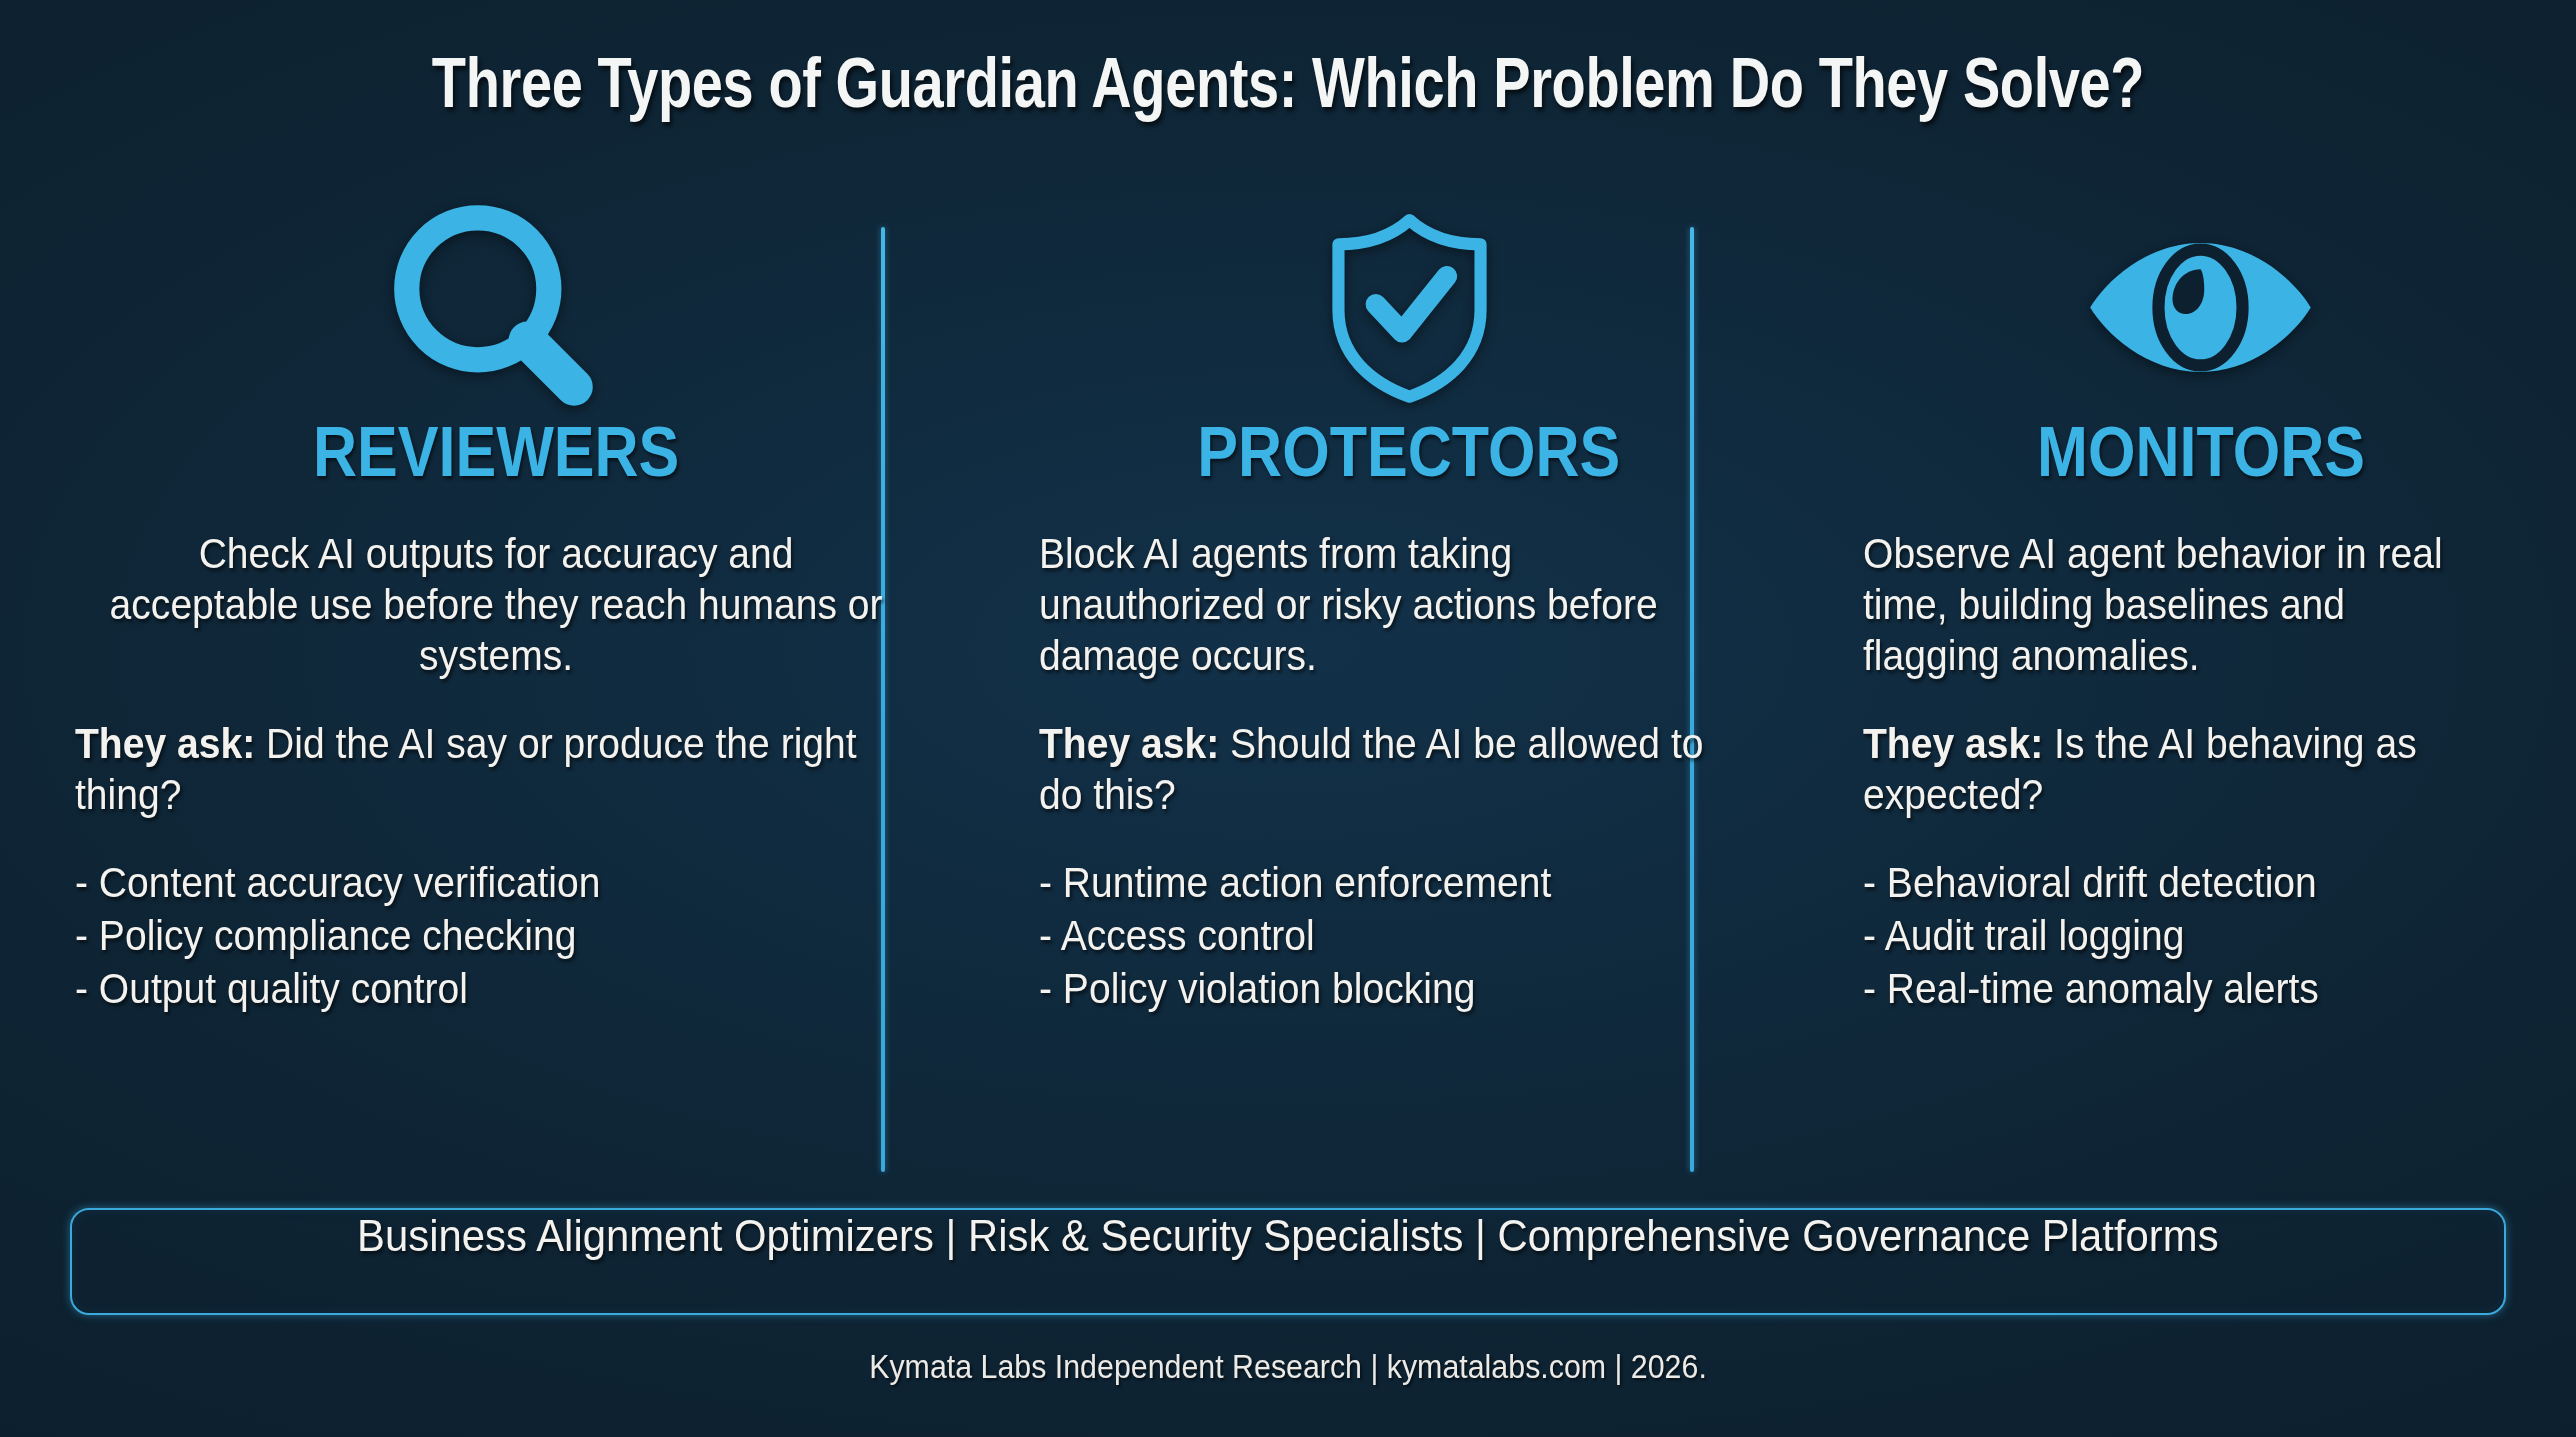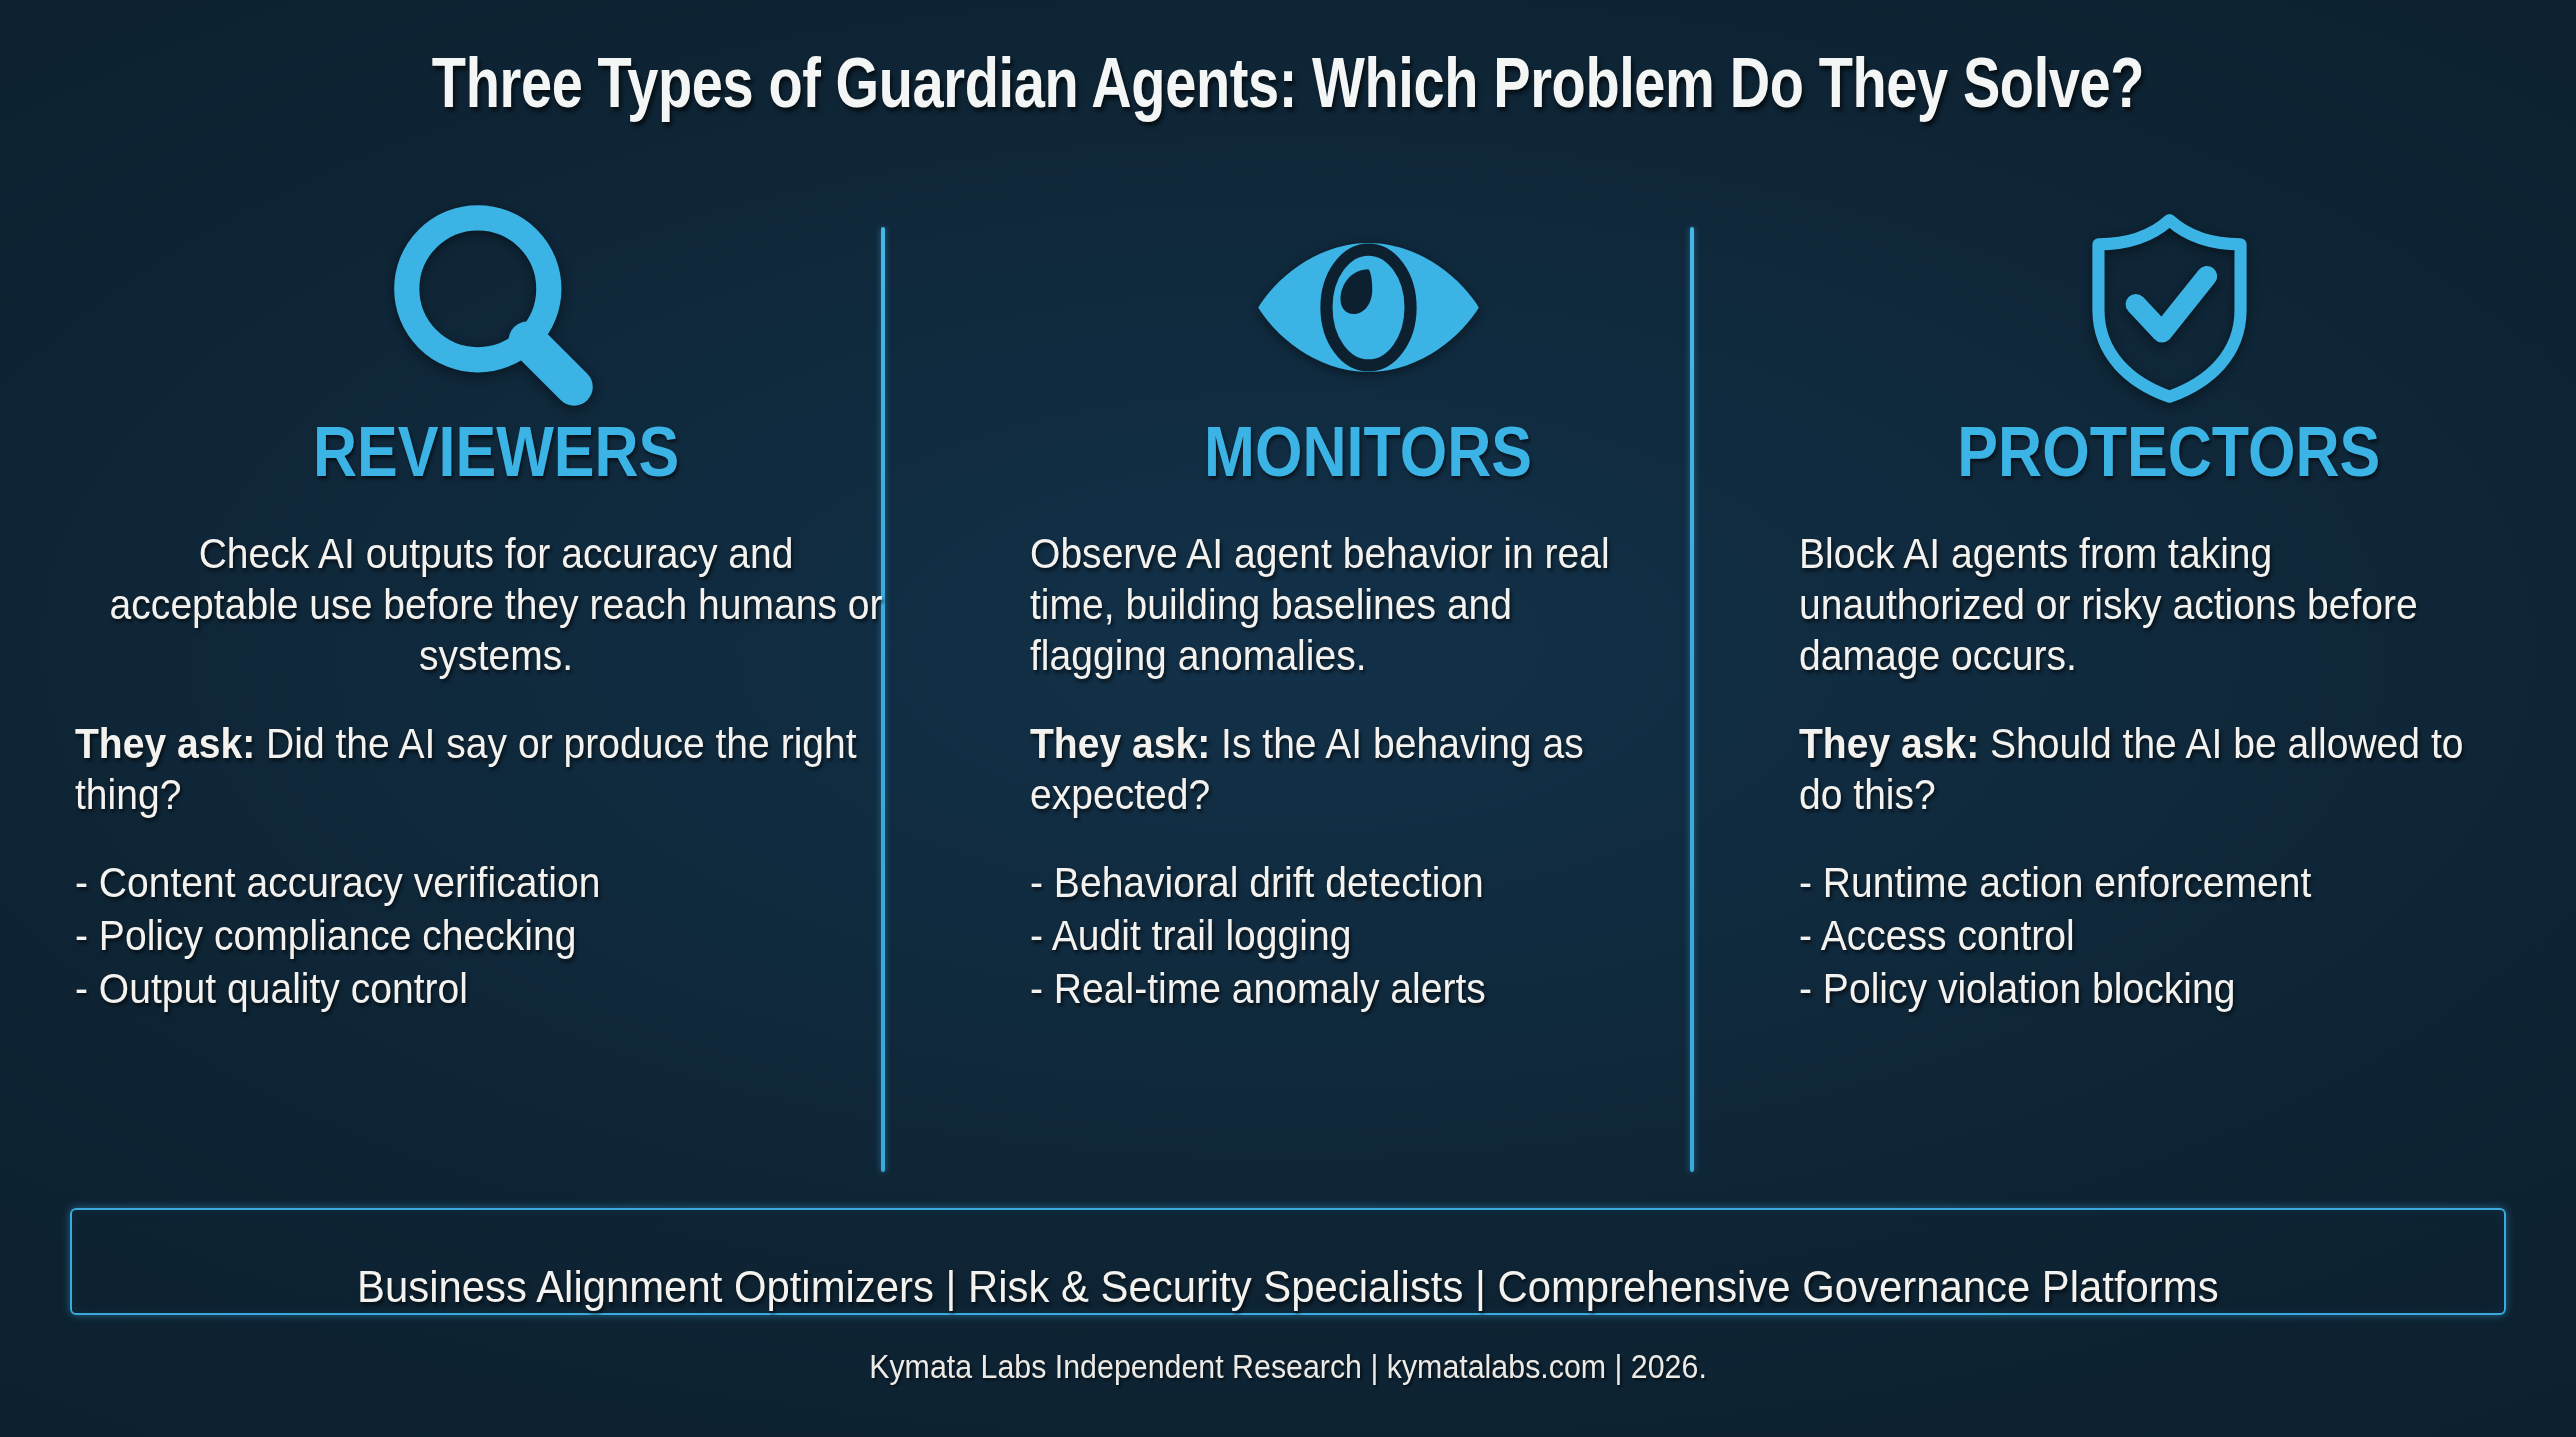--- a/index.html
+++ b/index.html
@@ -108,23 +108,23 @@
     transform-origin:0 0;
     text-shadow:1.9px 2.8px 3.7px rgba(0,0,0,.6);
   }
   .bullet{white-space:nowrap;}
 
   .banner{
     position:absolute;
     left:70px;right:70px;
     top:1208px;height:103px;
     border:2.8px solid #3aa9dc;
-    border-radius:6px;
+    border-radius:19px;
     box-shadow:0 0 8.4px rgba(58,169,220,.5), inset 0 0 13px rgba(58,169,220,.07);
-    display:flex;align-items:flex-end;justify-content:center;
+    display:flex;align-items:flex-start;justify-content:center;
   }
   .banner-text{
     color:#f3f2ee;
     font-size:45px;
     transform:scaleX(0.93);
     white-space:nowrap;
     text-shadow:1.9px 2.8px 3.7px rgba(0,0,0,.6);
   }
 
   .footer{
@@ -162,20 +162,40 @@
       <div class="heading">REVIEWERS</div>
       <div class="body-block">Check AI outputs for accuracy and acceptable use before they reach humans or systems.</div>
       <div class="ask">
         <b>They ask:</b>
         <span>Did the AI say or produce the right thing?</span>
       </div>
       <div class="bullets">
         <div class="bullet">- Content accuracy verification</div>
         <div class="bullet">- Policy compliance checking</div>
         <div class="bullet">- Output quality control</div>
+      </div>
+    </div>
+
+    <div class="col col-3">
+      <div class="icon-wrap">
+        <svg width="187" height="201" viewBox="0 0 200 215">
+          <path d="M100 14 C122 34 150 40 176 40 L176 110 C176 158 142 188 100 203 C58 188 24 158 24 110 L24 40 C50 40 78 34 100 14 Z" fill="none" stroke="#3bb3e4" stroke-width="13" stroke-linejoin="round"></path>
+          <path d="M64 104 L92 134 L140 74" fill="none" stroke="#3bb3e4" stroke-width="22" stroke-linecap="round" stroke-linejoin="round"></path>
+        </svg>
+      </div>
+      <div class="heading">PROTECTORS</div>
+      <div class="body-block"> Block AI agents from taking unauthorized or risky actions before damage occurs.</div>
+      <div class="ask">
+        <b>They ask:</b>
+        <span>Should the AI be allowed to do this?</span>
+      </div>
+      <div class="bullets">
+        <div class="bullet">- Runtime action enforcement</div>
+        <div class="bullet">- Access control</div>
+        <div class="bullet">- Policy violation blocking</div>
       </div>
     </div>
 
     <div class="col col-2">
       <div class="icon-wrap">
         <svg width="243" height="159" viewBox="0 0 260 170">
           <path d="M130 16 C188 16 232 58 248 85 C232 112 188 154 130 154 C72 154 28 112 12 85 C28 58 72 16 130 16 Z" fill="#3bb3e4"></path>
           <ellipse cx="130" cy="85" rx="45" ry="62" fill="none" stroke="#0d2030" stroke-width="13"></ellipse>
           <ellipse cx="130" cy="85" rx="32" ry="49" fill="#3bb3e4"></ellipse>
           <path d="M130 44 C112 44 100 60 100 76 C100 86 106 92 114 92 C126 92 134 80 134 66 C134 54 132 46 130 44 Z" fill="#0d2030"></path>
@@ -187,40 +207,20 @@
         <b>They ask:</b>
         <span>Is the AI behaving as expected?</span>
       </div>
       <div class="bullets">
         <div class="bullet">- Behavioral drift detection</div>
         <div class="bullet">- Audit trail logging</div>
         <div class="bullet">- Real-time anomaly alerts</div>
       </div>
     </div>
 
-    <div class="col col-3">
-      <div class="icon-wrap">
-        <svg width="187" height="201" viewBox="0 0 200 215">
-          <path d="M100 14 C122 34 150 40 176 40 L176 110 C176 158 142 188 100 203 C58 188 24 158 24 110 L24 40 C50 40 78 34 100 14 Z" fill="none" stroke="#3bb3e4" stroke-width="13" stroke-linejoin="round"></path>
-          <path d="M64 104 L92 134 L140 74" fill="none" stroke="#3bb3e4" stroke-width="22" stroke-linecap="round" stroke-linejoin="round"></path>
-        </svg>
-      </div>
-      <div class="heading">PROTECTORS</div>
-      <div class="body-block"> Block AI agents from taking unauthorized or risky actions before damage occurs.</div>
-      <div class="ask">
-        <b>They ask:</b>
-        <span>Should the AI be allowed to do this?</span>
-      </div>
-      <div class="bullets">
-        <div class="bullet">- Runtime action enforcement</div>
-        <div class="bullet">- Access control</div>
-        <div class="bullet">- Policy violation blocking</div>
-      </div>
-    </div>
-
   </div>
 
   <div class="banner">
     <div class="banner-text">Business Alignment Optimizers | Risk &amp; Security Specialists | Comprehensive Governance Platforms</div>
   </div>
 
   <div class="footer">Kymata Labs Independent Research | kymatalabs.com | 2026.</div>
 
 </div>
 

